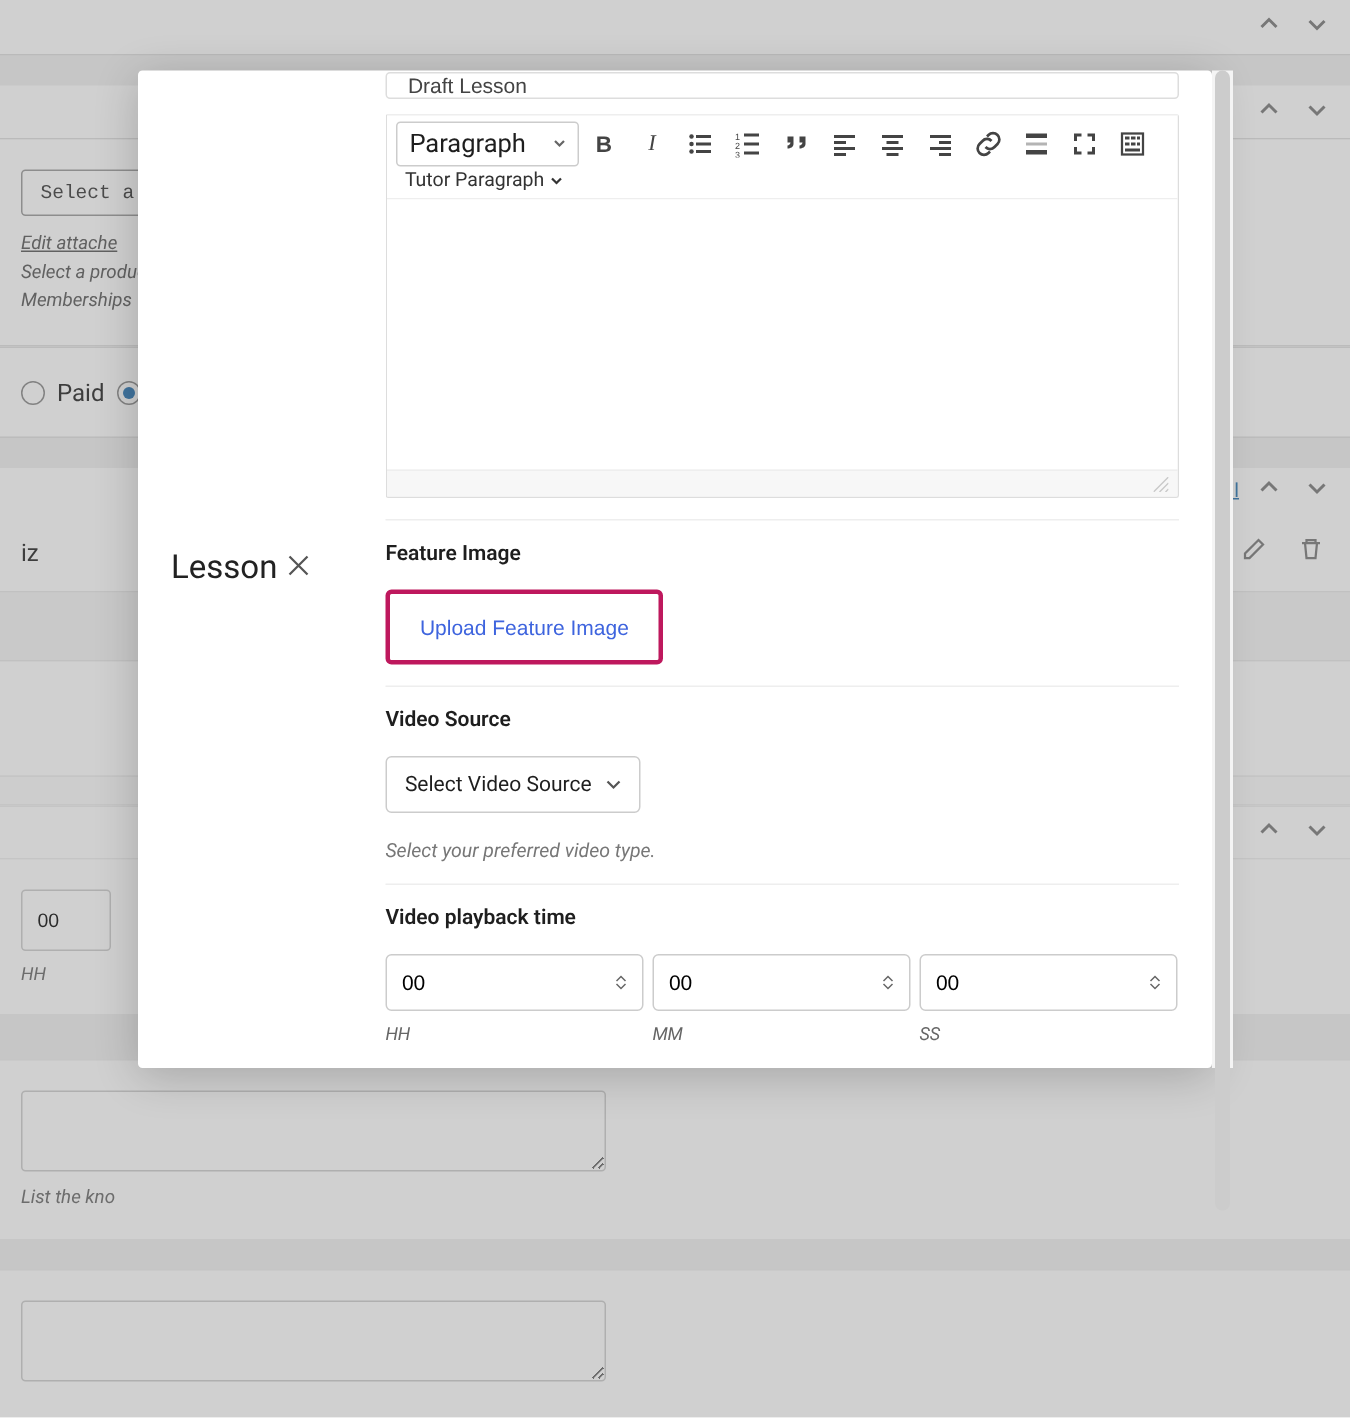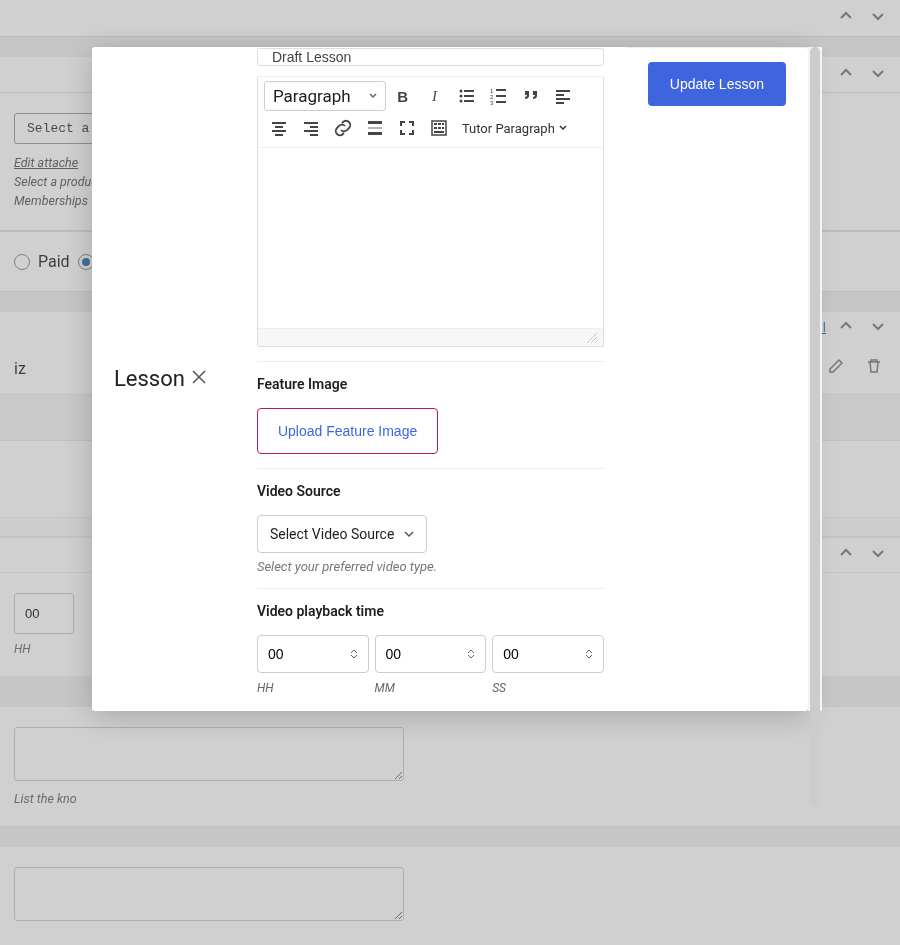--- a/index.html
+++ b/index.html
@@ -47,23 +47,23 @@
 .format-select { border: 1px solid #ccc; padding: 4px 8px; font-size: 17px; border-radius: 3px; background: #fff; display: flex; align-items: center; gap: 18px; cursor: pointer; }
 .tbtn { width: 30px; height: 30px; display: inline-flex; align-items: center; justify-content: center; border: none; background: none; cursor: pointer; color: #444; font-size: 15px; }
 .tbtn svg { width: 18px; height: 18px; }
 .tutor-sc { font-size: 13px; color: #333; margin-left: 6px; display: flex; align-items: center; gap: 4px; cursor: pointer; }
 .editor-area { min-height: 180px; background: #fff; padding: 10px; }
 .editor-resize { height: 18px; background: #f7f7f7; border-top: 1px solid #eee; display: flex; justify-content: flex-end; align-items: center; padding-right: 6px; }
 .editor-resize svg { width: 10px; height: 10px; opacity: 0.4; }
 
 .section-divider { border-top: 1px solid #eee; margin: 14px 0; }
 .section-label { font-size: 14px; font-weight: 600; margin-bottom: 16px; }
-.upload-btn { border: 1px solid #be185d; color: #3e64de; background: #fff; padding: 14px 20px; font-size: 14px; border-radius: 4px; cursor: pointer; font-weight: 500; }
+.upload-btn { border: 3px solid #be185d; color: #3e64de; background: #fff; padding: 14px 20px; font-size: 14px; border-radius: 4px; cursor: pointer; font-weight: 500; }
 .video-select { border: 1px solid #ccc; padding: 10px 12px; font-size: 14px; border-radius: 4px; background: #fff; display: flex; align-items: center; gap: 10px; cursor: pointer; width: fit-content; }
-.helper-text { font-size: 13px; font-style: italic; color: #777; margin-top: 6px; }
+.helper-text { font-size: 13px; font-style: italic; color: #777; margin-top: 18px; }
 
 .time-row { display: flex; gap: 6px; }
 .time-col { display: flex; flex-direction: column; width: 172px; }
 .time-input-wrap { position: relative; border: 1px solid #ccc; border-radius: 4px; display: flex; align-items: center; padding: 10px 10px; font-size: 14px; }
 .time-input-wrap input { border: none; outline: none; width: 100%; font-size: 14px; }
 .spinner { display: flex; flex-direction: column; gap: 0px; }
 .spinner svg { width: 8px; height: 6px; }
 .time-unit { font-size: 12px; font-style: italic; color: #666; margin-top: 8px; }
 
 .modal-footer { border-top: 1px solid #eee; padding: 14px 22px 22px; }
@@ -326,17 +326,14 @@
                 </svg>
               <svg viewBox="0 0 8 6">
                   <path d="M1 1l3 3 3-3" stroke="#666" fill="none"></path>
                 </svg>
             </div>
           </div>
           <div class="time-unit">SS</div>
         </div>
       </div>
     </div>
-    <div class="modal-footer">
-      <button class="update-btn">Update Lesson</button>
-    </div>
   </div>
 </div>
 
 </body></html>

